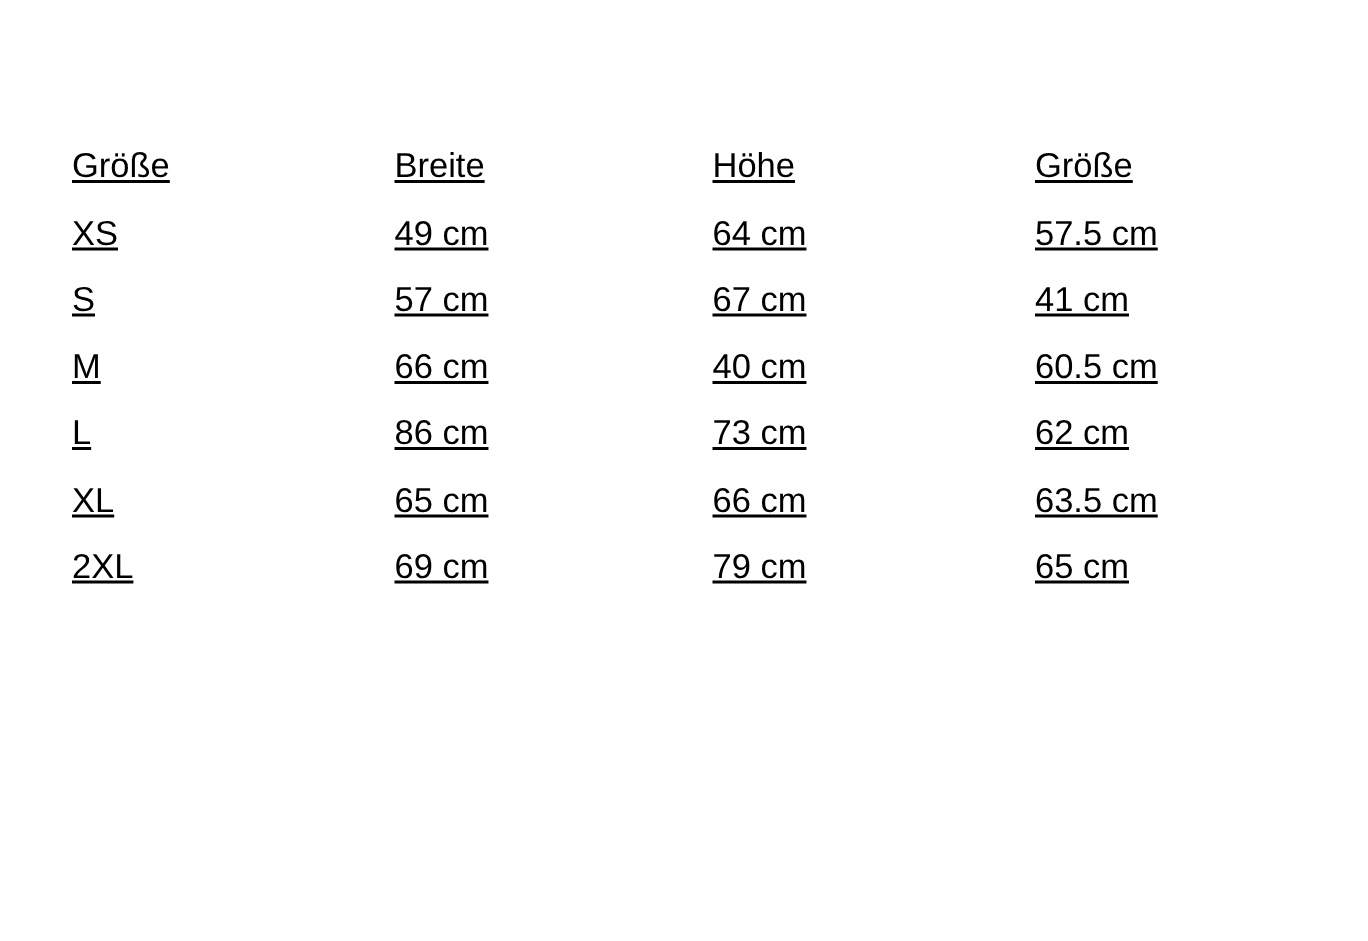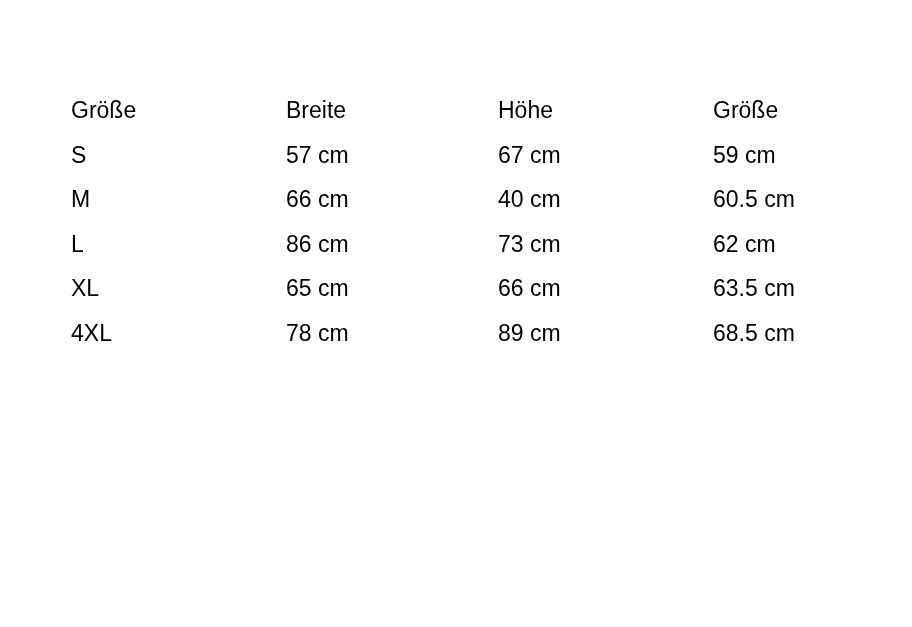--- a/index.html
+++ b/index.html
@@ -9,23 +9,24 @@
   body {
     width: 912px;
     height: 627px;
     background: #ffffff;
     font-family: "Liberation Sans", sans-serif;
     color: #000000;
     overflow: hidden;
   }
   .size-table-wrap {
     position: absolute;
-    left: 71px;
+    left: 48px;
     top: 88px;
     width: 800px;
+    text-decoration: underline;
   }
   table.size-table {
     border-collapse: collapse;
     border-spacing: 0;
     width: 780px;
   }
   table.size-table th,
   table.size-table td {
     text-align: left;
     vertical-align: baseline;
@@ -57,44 +58,50 @@
     <thead>
       <tr>
         <th>Größe</th>
         <th>Breite</th>
         <th>Höhe</th>
         <th>Größe</th>
       </tr>
     </thead>
     <tbody>
       <tr>
+        <td>XS</td>
+        <td>49 cm</td>
+        <td>64 cm</td>
+        <td>57.5 cm</td>
+      </tr>
+      <tr>
         <td>S</td>
         <td>57 cm</td>
         <td>67 cm</td>
-        <td>59 cm</td>
+        <td>41 cm</td>
       </tr>
       <tr>
         <td>M</td>
         <td>66 cm</td>
         <td>40 cm</td>
         <td>60.5 cm</td>
       </tr>
       <tr>
         <td>L</td>
         <td>86 cm</td>
         <td>73 cm</td>
         <td>62 cm</td>
       </tr>
       <tr>
         <td>XL</td>
         <td>65 cm</td>
         <td>66 cm</td>
         <td>63.5 cm</td>
       </tr>
       <tr>
-        <td>4XL</td>
-        <td>78 cm</td>
-        <td>89 cm</td>
-        <td>68.5 cm</td>
+        <td>2XL</td>
+        <td>69 cm</td>
+        <td>79 cm</td>
+        <td>65 cm</td>
       </tr>
     </tbody>
   </table>
 </div>
 
 </body></html>

